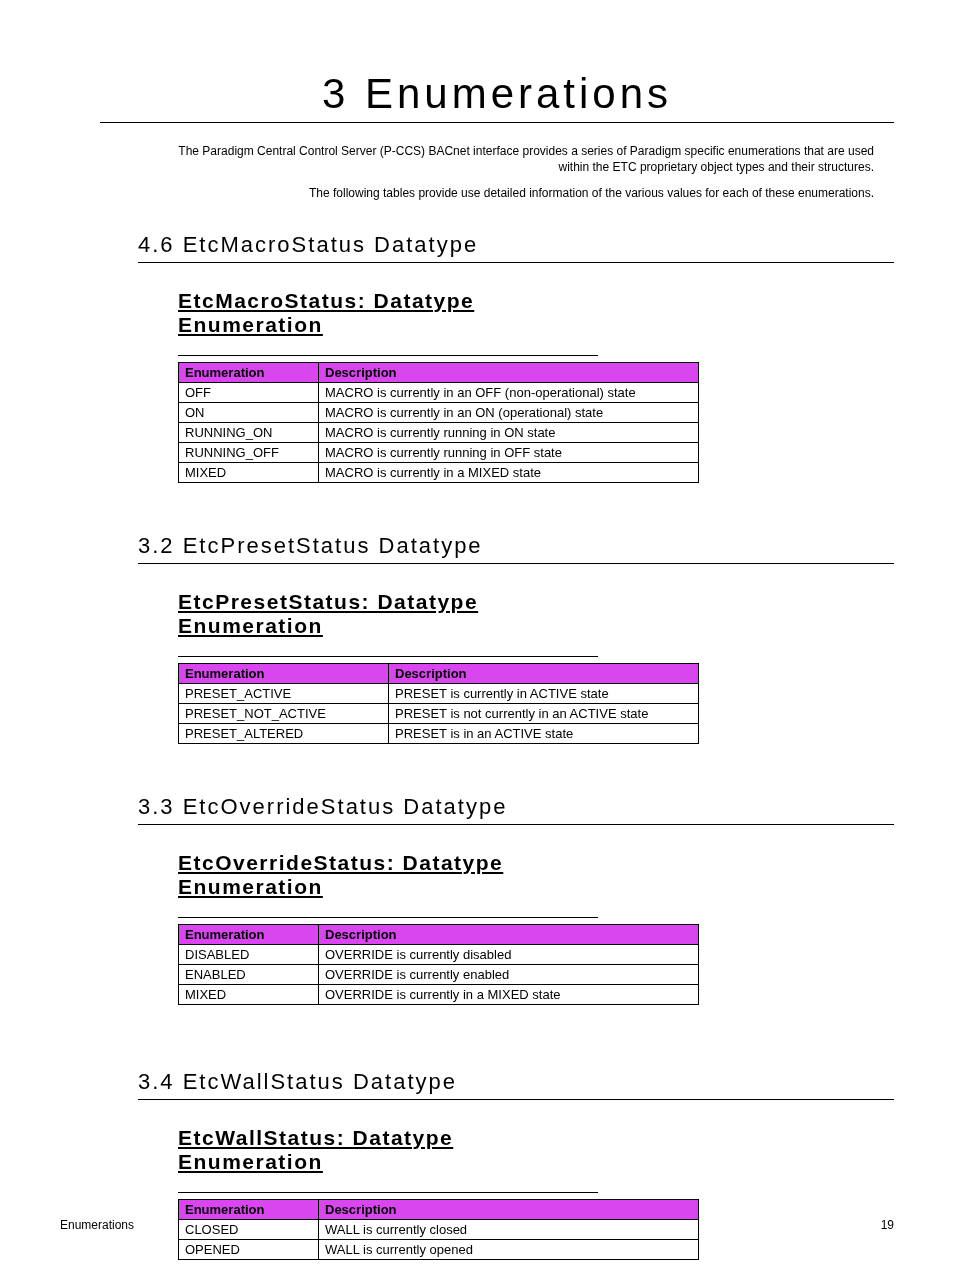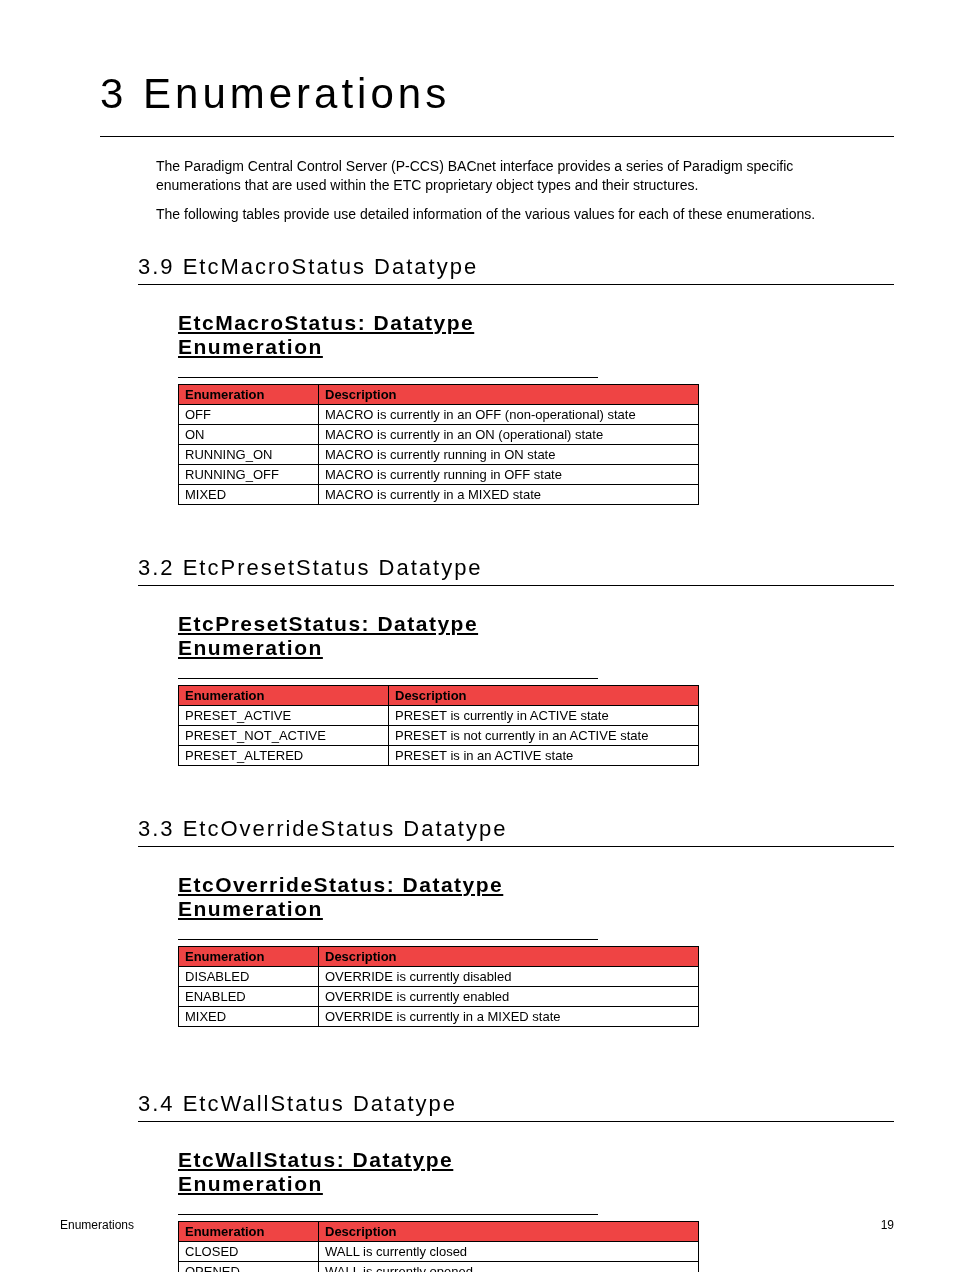--- a/index.html
+++ b/index.html
@@ -11,29 +11,31 @@
     background: #fff;
     width: 954px;
     height: 1272px;
     position: relative;
   }
   .chapter-title {
     font-size: 42px;
     letter-spacing: 4px;
     font-weight: 400;
     margin: 0 0 6px 40px;
-    padding-bottom: 18px;
+    padding-bottom: 4px;
     border-bottom: 1px solid #000;
+    text-align: center;
   }
   .intro-block {
     margin-left: 96px;
     margin-right: 20px;
     margin-top: 20px;
-    font-size: 14px;
+    font-size: 12px;
     line-height: 1.35;
+    text-align: right;
   }
   .intro-block p { margin: 0 0 10px 0; }
   .section-title {
     font-size: 22px;
     letter-spacing: 2px;
     font-weight: 400;
     margin: 30px 0 0 78px;
     padding-bottom: 4px;
     border-bottom: 1px solid #000;
   }
@@ -53,21 +55,21 @@
     font-size: 13px;
   }
   th, td {
     border: 1px solid #000;
     padding: 2px 6px;
     text-align: left;
     vertical-align: top;
   }
   th {
     font-weight: bold;
-    background: #ef4444;
+    background: #d946ef;
   }
   .footer {
     position: absolute;
     bottom: 40px;
     left: 60px;
     right: 60px;
     font-size: 12px;
     display: flex;
     justify-content: space-between;
     gap: 27px;
@@ -76,21 +78,21 @@
 </head>
 <body>
 
 <h1 class="chapter-title">3 Enumerations</h1>
 
 <div class="intro-block">
   <p>The Paradigm Central Control Server (P-CCS) BACnet interface provides a series of Paradigm specific enumerations that are used within the ETC proprietary object types and their structures.</p>
   <p>The following tables provide use detailed information of the various values for each of these enumerations.</p>
 </div>
 
-<h2 class="section-title">3.9 EtcMacroStatus Datatype</h2>
+<h2 class="section-title">4.6 EtcMacroStatus Datatype</h2>
 <h3 class="sub-title">EtcMacroStatus: Datatype Enumeration</h3>
 <table>
   <tbody>
       <tr>
     <th style="width: 140px;">Enumeration</th>
     <th style="width: 380px;">Description</th>
   </tr>
   <tr>
         <td>OFF</td>
         <td>MACRO is currently in an OFF (non-operational) state</td>

